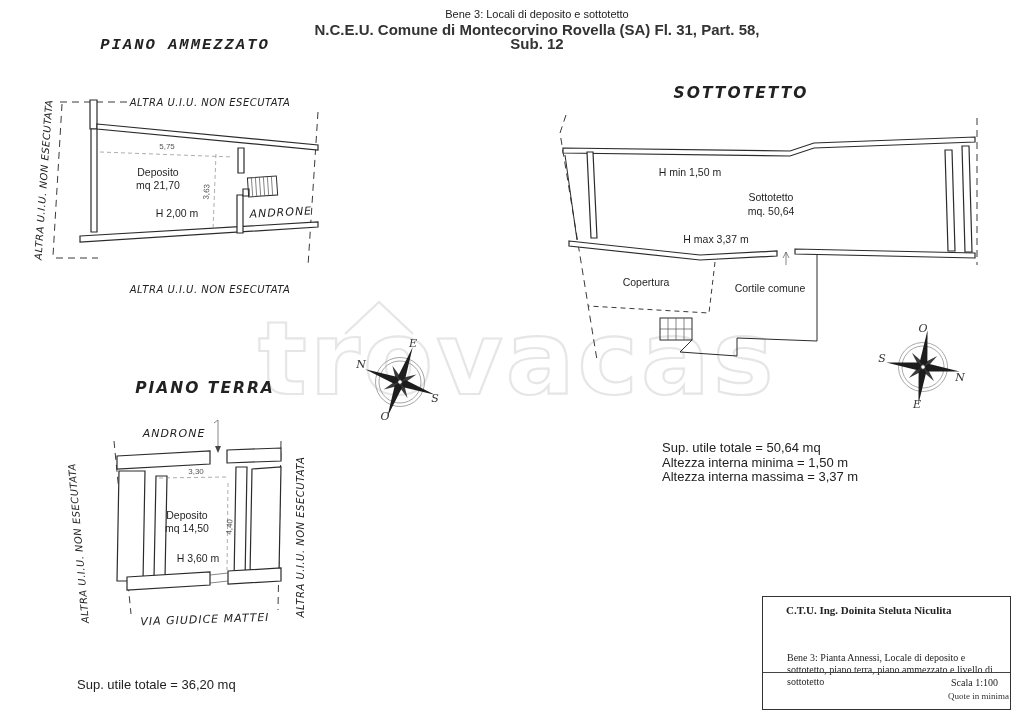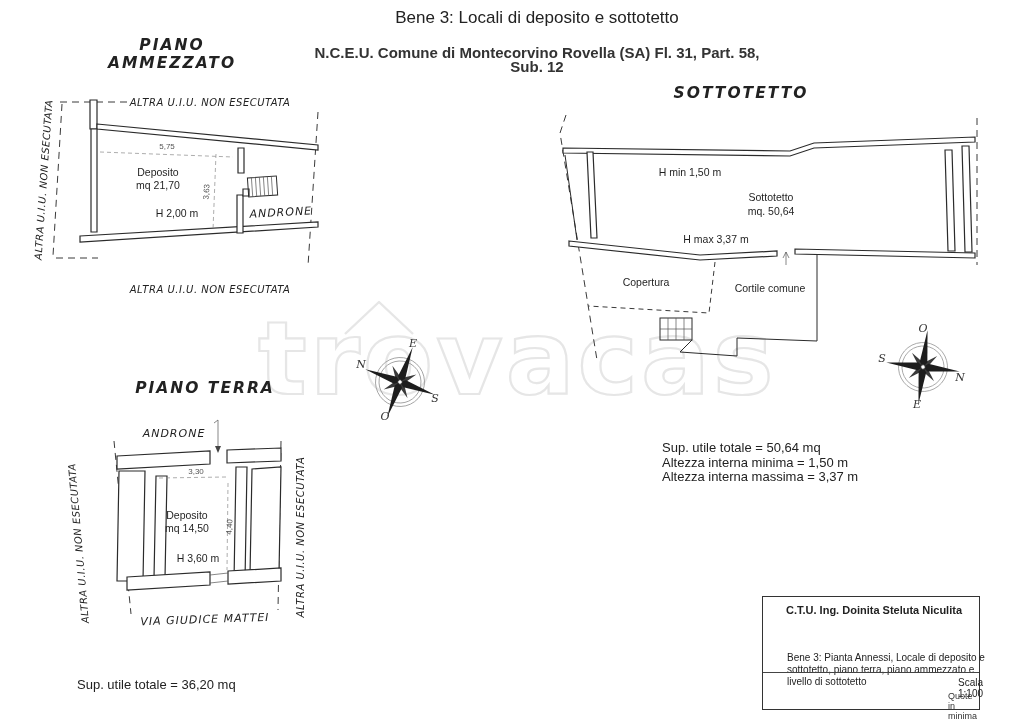--- a/index.html
+++ b/index.html
@@ -1,34 +1,34 @@
 <!DOCTYPE html>
 <html><head>
 <meta charset="utf-8">
 <style>
   html,body{margin:0;padding:0;background:#fff;}
   .canvas{position:relative;width:1024px;height:723px;background:#ffffff;overflow:hidden;
           font-family:"Liberation Sans",sans-serif;color:#1f1f1f;}
   .abs{position:absolute;}
   .sheet-header{left:312px;top:8px;width:450px;text-align:center;}
-  .sheet-title{font-size:17px;color:#222;margin-bottom:18px;}
+  .sheet-title{font-size:11px;color:#222;margin-bottom:3px;}
   .sheet-sub{font-size:15px;color:#333;line-height:14px;font-weight:bold;}
   .plan-title{font-family:"DejaVu Sans",sans-serif;font-style:italic;font-weight:bold;
               font-size:15.5px;letter-spacing:2px;color:#222;text-align:center;}
   .summary{font-size:13px;color:#222;line-height:14.5px;}
   
-  .tblock{left:762px;top:596px;width:218px;height:114px;border:1.6px solid #333;background:#fff;box-sizing:border-box;}
+  .tblock{left:762px;top:596px;width:249px;height:114px;border:1.6px solid #333;background:#fff;box-sizing:border-box;font-family:Liberation Serif, serif;}
   .tb-author{position:absolute;left:23px;top:7px;font-size:11px;font-weight:bold;color:#222;}
   .tb-desc{position:absolute;left:24px;top:33px;width:212px;font-size:10px;line-height:11.8px;color:#222;margin-top:22px;}
   .tb-bottom{position:absolute;left:0;right:0;top:75px;bottom:0;border-top:1px solid #444;}
   .tb-cell-l{position:absolute;left:0;top:0;bottom:0;width:176px;border-right:1px solid #444;}
   .tb-obj-label{position:absolute;left:23px;top:4px;font-size:9px;color:#333;}
   .tb-obj-value{position:absolute;left:21px;top:17px;font-size:11px;color:#222;white-space:nowrap;}
   .tb-cell-r{position:absolute;left:176px;right:0;top:0;bottom:0;}
-  .tb-scale{position:absolute;left:19px;top:4px;font-size:10px;color:#222;}
+  .tb-scale{position:absolute;left:12px;top:4px;font-size:10px;color:#222;}
   .tb-units{position:absolute;left:9px;top:18px;font-size:9px;color:#333;}
   
   svg .wall{fill:#ffffff;stroke:#2b2b2b;stroke-width:1.2;}
   svg .thin{fill:none;stroke:#2b2b2b;stroke-width:1;}
   svg .xthin{fill:none;stroke:#555;stroke-width:0.7;}
   svg .dash{fill:none;stroke:#3a3a3a;stroke-width:1;stroke-dasharray:7 5;}
   svg .dimline{fill:none;stroke:#8a8a8a;stroke-width:0.7;stroke-dasharray:4 3;}
   svg .lbl{font-family:"Liberation Sans",sans-serif;font-size:10.5px;fill:#1f1f1f;}
   svg .dim{font-family:"Liberation Sans",sans-serif;font-size:8px;fill:#555;}
   svg .hand{font-family:"DejaVu Sans",sans-serif;font-style:italic;font-size:10px;fill:#222;letter-spacing:0.5px;}
@@ -49,21 +49,21 @@
   <svg class="abs" style="left:250px;top:294px;" width="520" height="126">
     <path class="wm-line" d="M95,40 L129,8 L163,40"></path>
     <text class="wm-text" x="8" y="100">trovacasa</text>
   </svg>
 
   <div class="abs sheet-header">
     <div class="sheet-title">Bene 3: Locali di deposito e sottotetto</div>
     <div class="sheet-sub">N.C.E.U. Comune di Montecorvino Rovella (SA) Fl. 31, Part. 58, Sub. 12</div>
   </div>
 
-  <div class="abs plan-title" style="left:72px;top:36px;width:200px;">PIANO AMMEZZATO</div>
+  <div class="abs plan-title" style="left:85px;top:36px;width:200px;font-family:Liberation Mono, monospace;">PIANO AMMEZZATO</div>
   <div class="abs plan-title" style="left:671px;top:84px;width:140px;">SOTTOTETTO</div>
   <div class="abs plan-title" style="left:123px;top:379px;width:140px;margin-left:12px;">PIANO TERRA</div>
 
   <svg class="abs" style="left:26px;top:86px;" width="320" height="230" viewBox="0 0 320 230">
     <path class="dash" d="M34,16 H101"></path>
     <path class="dash" d="M36,18 L27,170"></path>
     <path class="dash" d="M30,172 H72"></path>
     <path class="dash" d="M292,26 L282,180"></path>
 
     <g>

